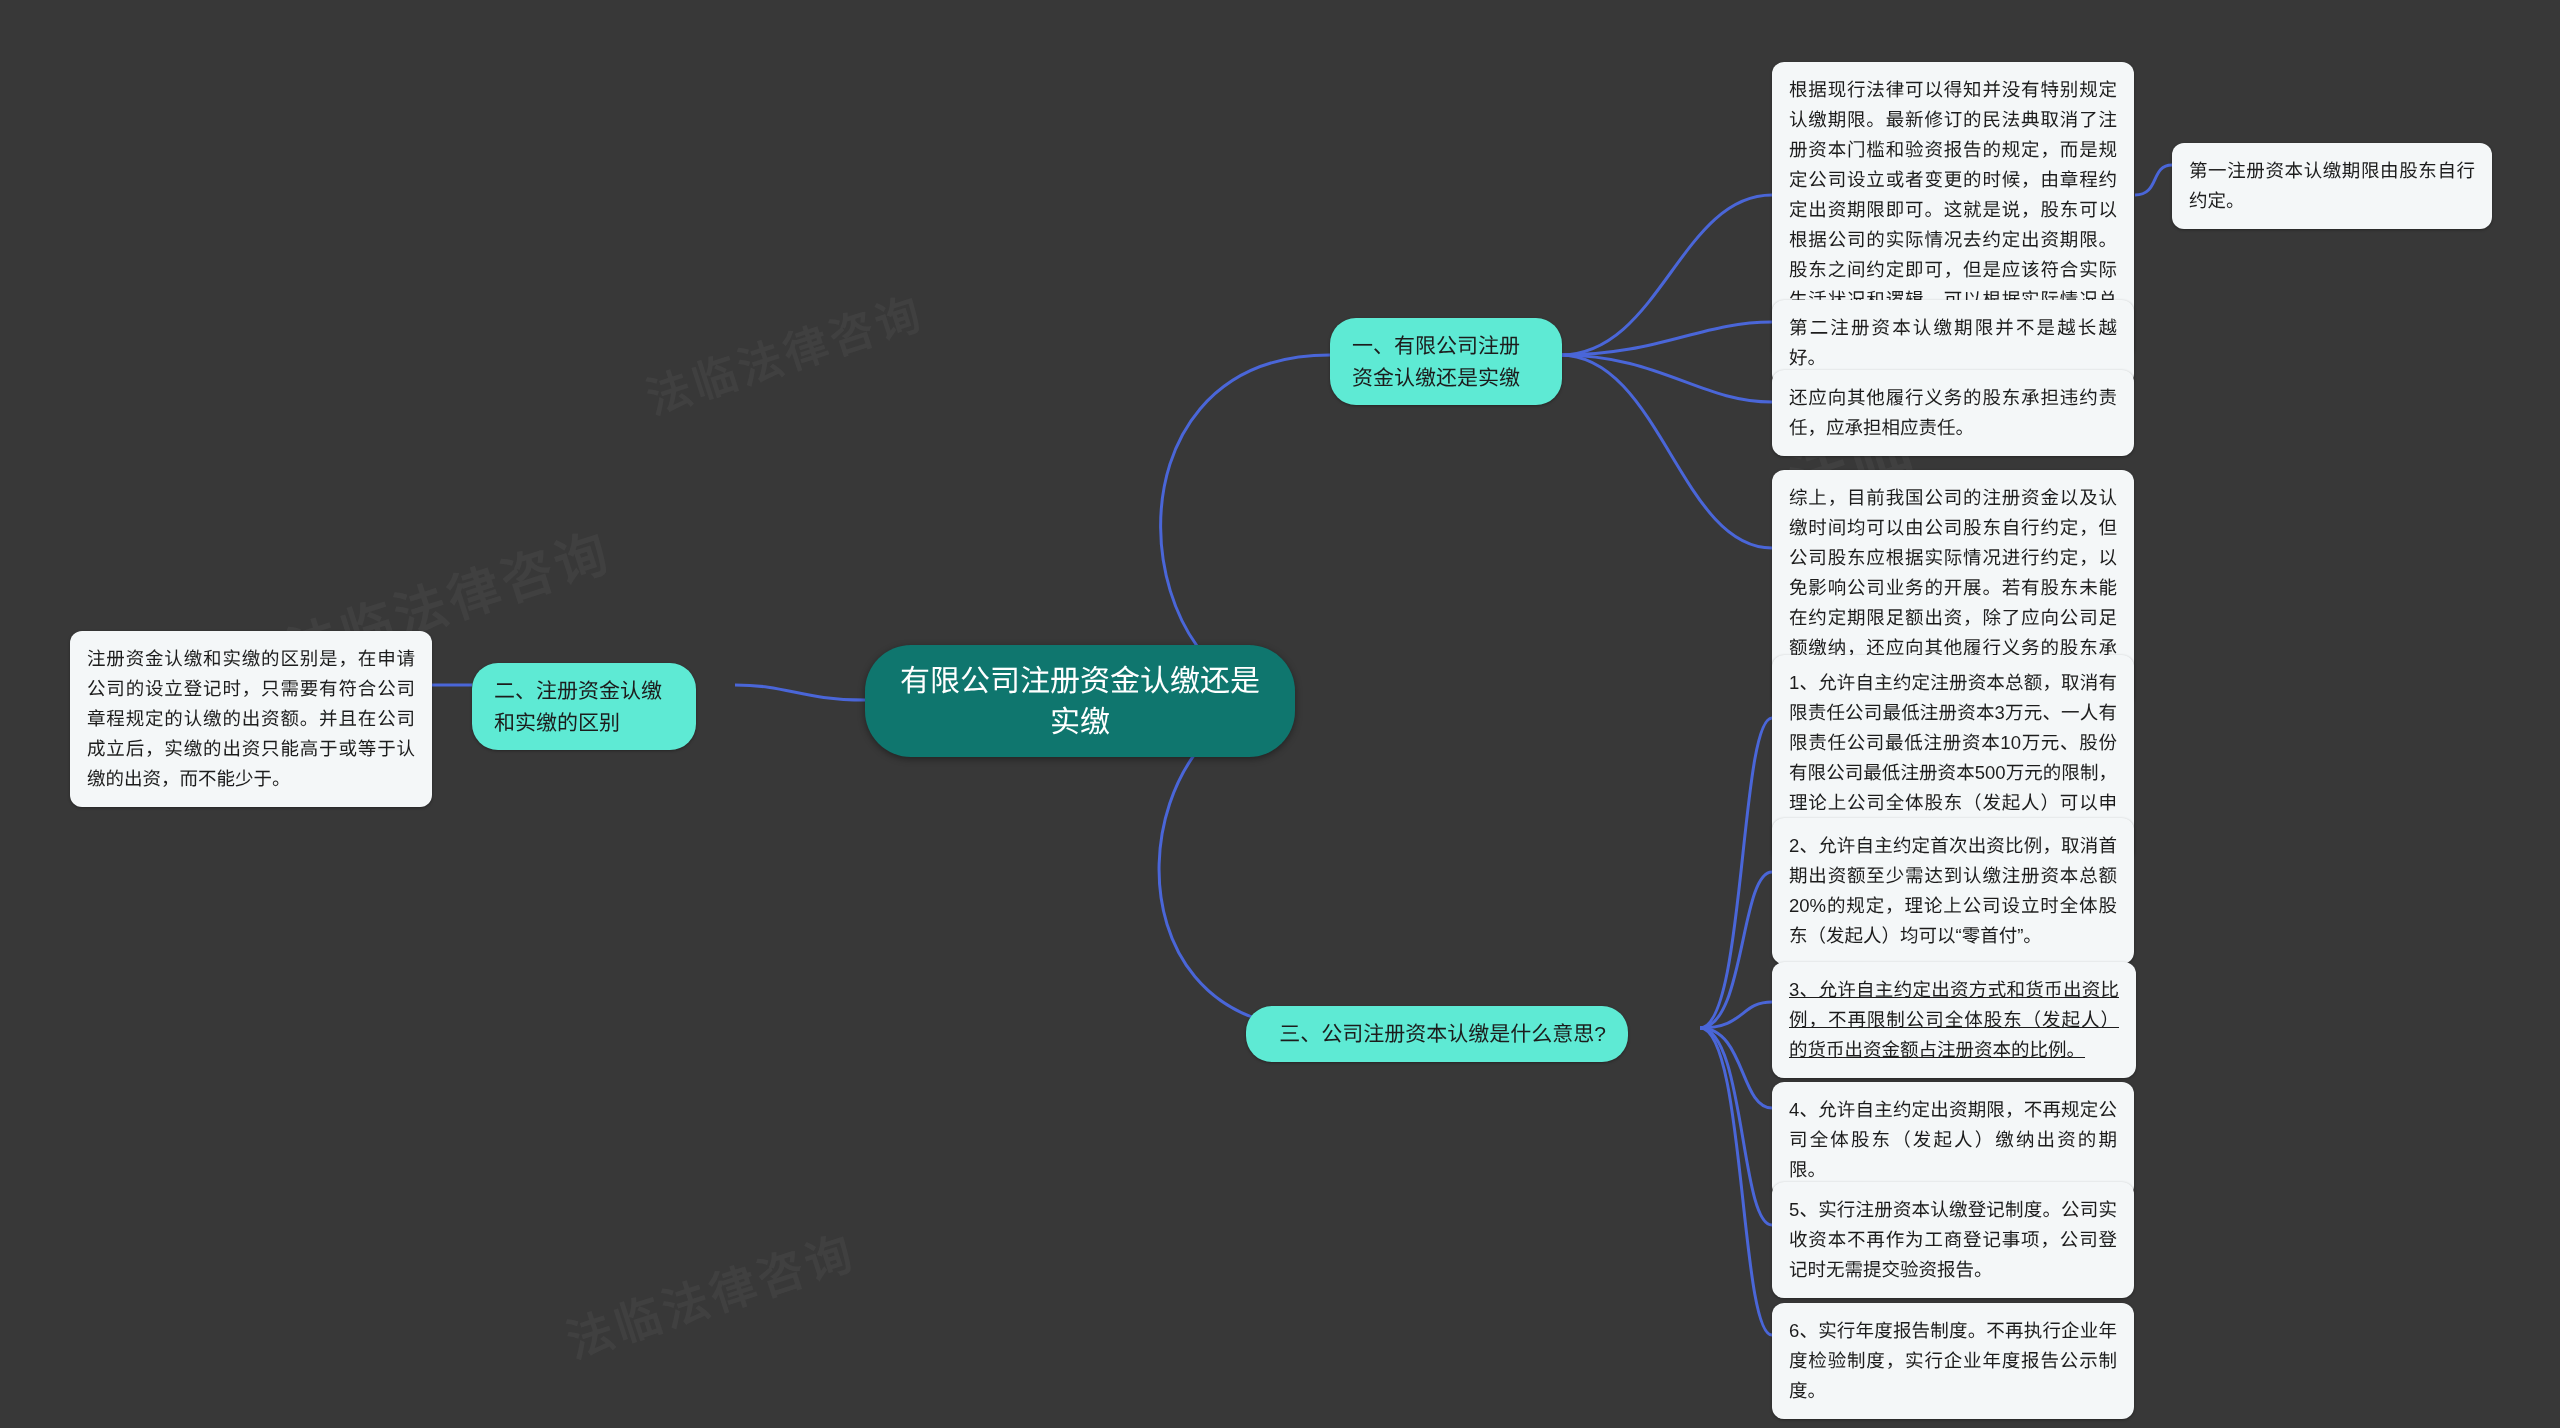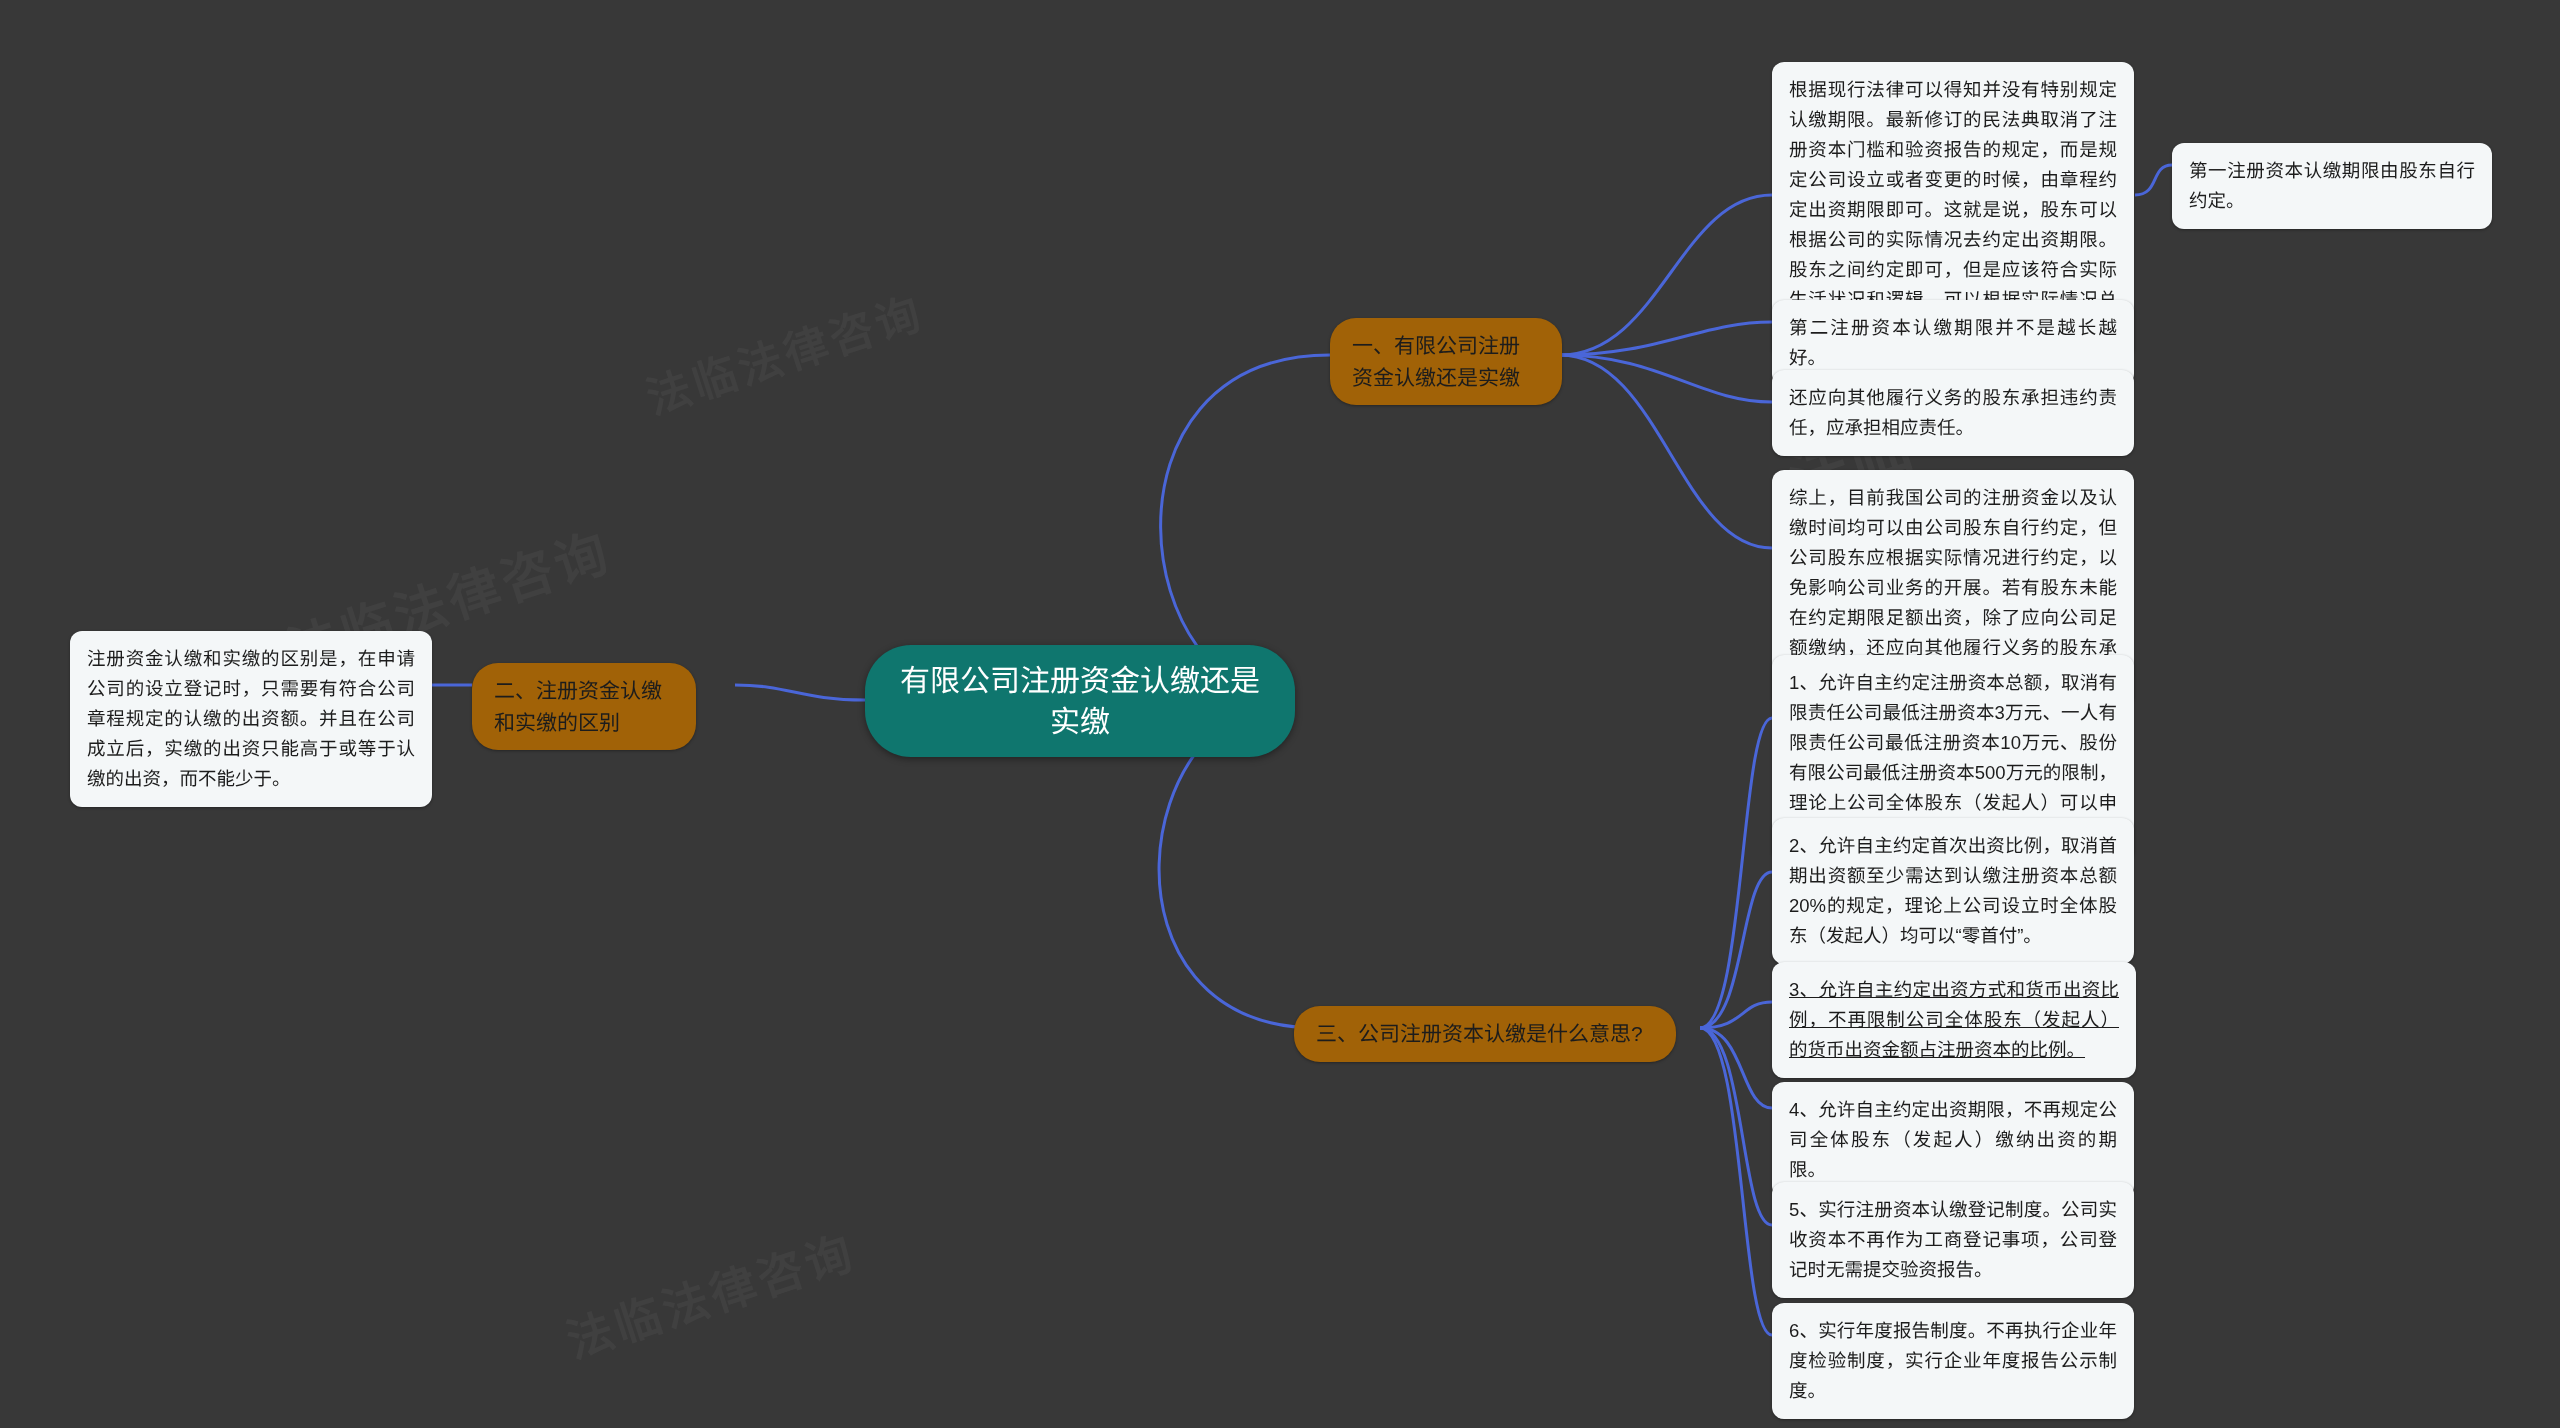--- a/index.html
+++ b/index.html
@@ -71,21 +71,21 @@
     line-height: 1.38;
     text-align: center;
     padding: 22px 26px;
     display: flex;
     align-items: center;
     justify-content: center;
     box-shadow: 0 2px 7px rgba(0,0,0,0.4);
   }
 
   .node.branch {
-    background: #a16207;
+    background: #5eead4;
     color: #1c1c1c;
     border-radius: 26px;
     font-size: 21px;
     line-height: 1.5;
     padding: 12px 22px;
     text-align: left;
   }
 
   .node.leaf-round {
     border-radius: 12px;
@@ -156,21 +156,21 @@
   </div>
 
   <div class="node branch" style="left:472px; top:663px; width:224px;">
     <span>二、注册资金认缴和实缴的区别</span>
   </div>
 
   <div class="node leaf-round" style="left:70px; top:631px; width:362px;">
     <span>注册资金认缴和实缴的区别是，在申请公司的设立登记时，只需要有符合公司章程规定的认缴的出资额。并且在公司成立后，实缴的出资只能高于或等于认缴的出资，而不能少于。</span>
   </div>
 
-  <div class="node branch" style="left:1294px; top:1006px; width:382px;">
+  <div class="node branch" style="left:1246px; top:1006px; width:382px;text-align:right;">
     <span>三、公司注册资本认缴是什么意思?</span>
   </div>
 
   <div class="node leaf-round" style="left:1772px; top:655px; width:362px;">
     <span>1、允许自主约定注册资本总额，取消有限责任公司最低注册资本3万元、一人有限责任公司最低注册资本10万元、股份有限公司最低注册资本500万元的限制，理论上公司全体股东（发起人）可以申办“一元钱公司”。</span>
   </div>
 
   <div class="node leaf-round" style="left:1772px; top:818px; width:362px;">
     <span>2、允许自主约定首次出资比例，取消首期出资额至少需达到认缴注册资本总额20%的规定，理论上公司设立时全体股东（发起人）均可以“零首付”。</span>
   </div>

